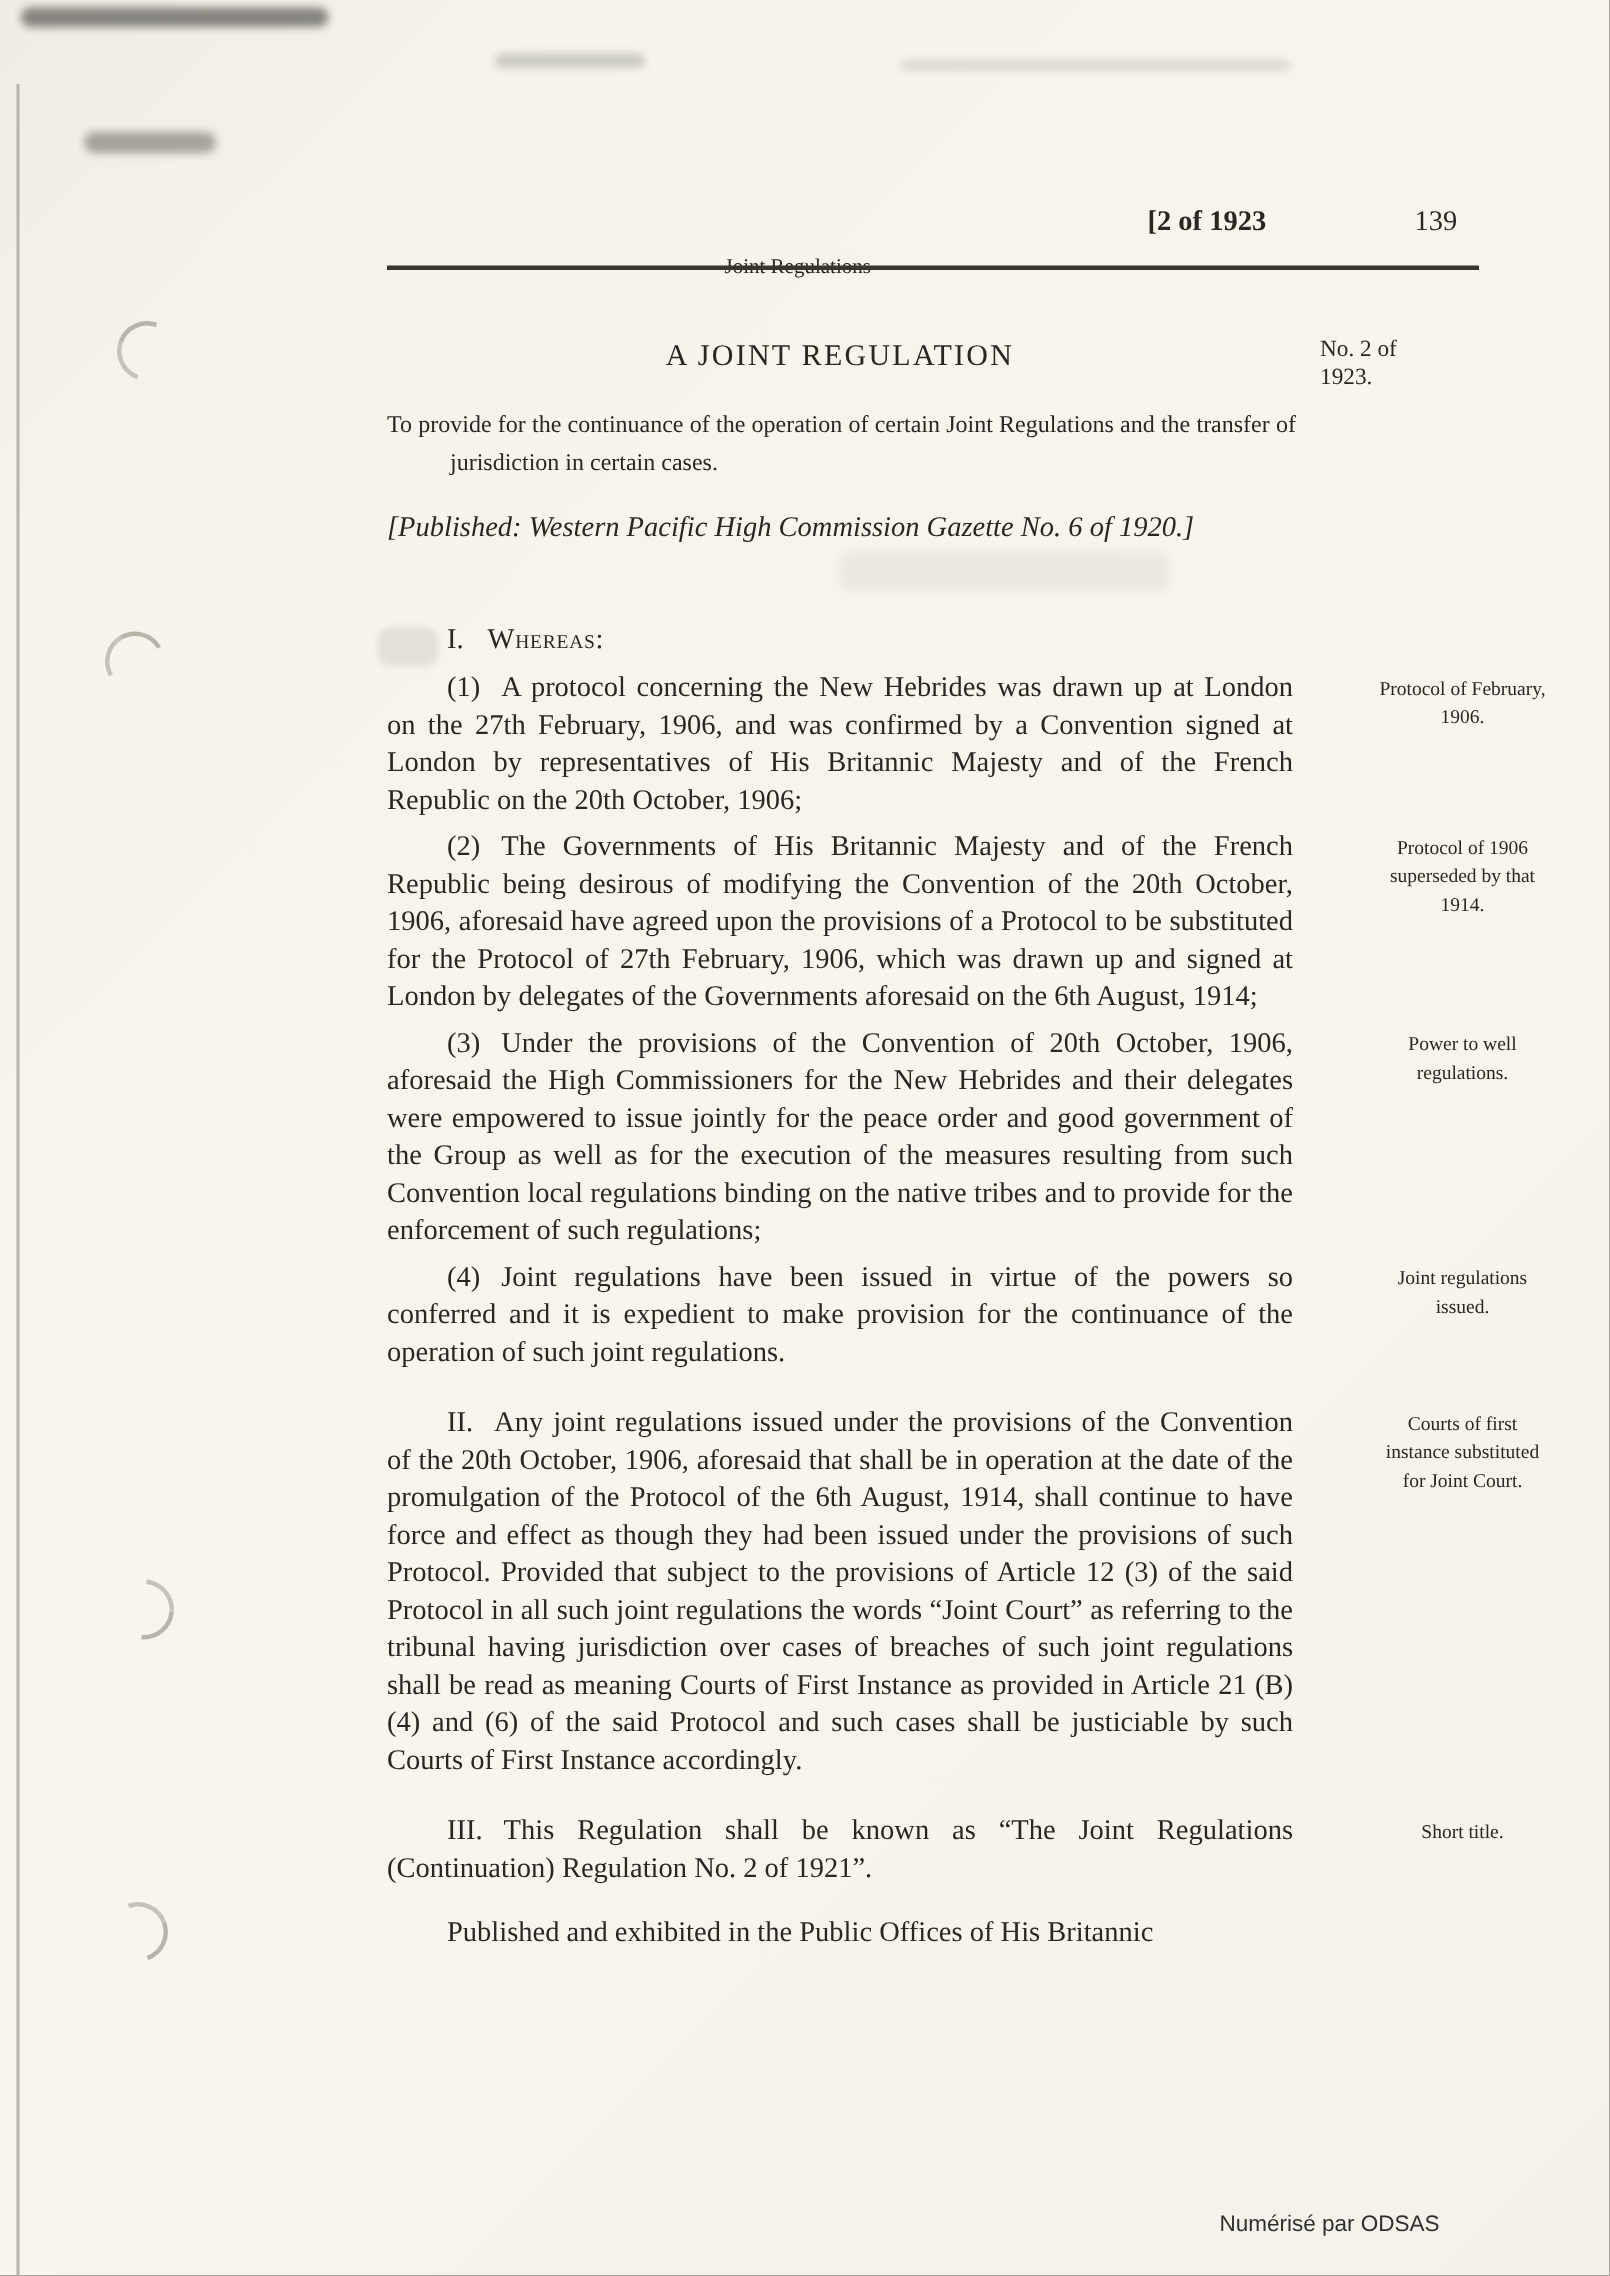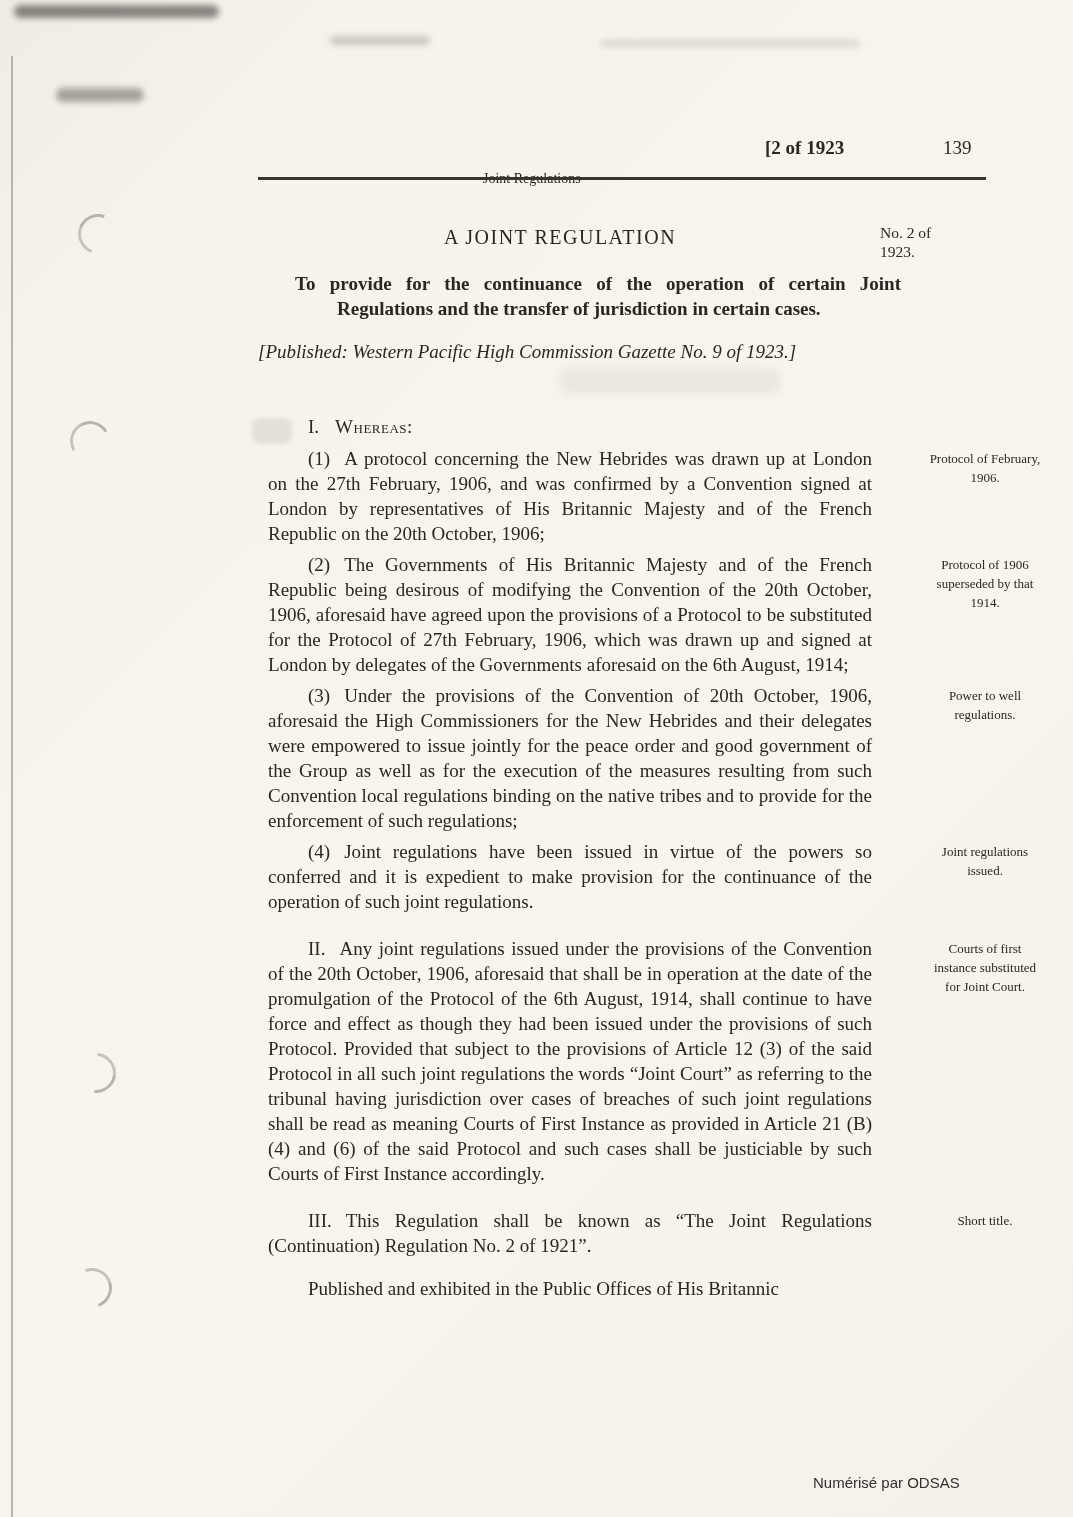--- a/index.html
+++ b/index.html
@@ -54,32 +54,32 @@
     margin: 0; text-align: center;
     font-size: 20px; font-weight: 400; letter-spacing: 1.5px;
   }
   .title-note {
     position: absolute; left: 880px; top: 223px; width: 84px;
     font-size: 15.5px; line-height: 19px;
   }
   .subtitle {
     position: absolute; left: 258px; top: 271px; width: 606px;
     box-sizing: border-box;
-    font-weight: bold; font-size: 19px; line-height: 25px;
+    font-weight: normal; font-size: 16px; line-height: 25px;
     text-align: justify;
-    padding-left: 42px; text-indent: -42px; margin-left: 37px;
+    padding-left: 42px; text-indent: -42px;
   }
   .published {
     position: absolute; left: 258px; top: 341px;
     font-size: 19px; font-style: italic;
   }
 
   
   .flow {
-    position: absolute; left: 268px; top: 414px; width: 604px;
+    position: absolute; left: 258px; top: 414px; width: 604px;
     font-size: 19px; line-height: 25px;
   }
   .whereas { padding-left: 40px; margin-bottom: 7px; }
   .whereas .numeral { margin-right: 16px; }
   .smallcaps { font-variant: small-caps; letter-spacing: 0.5px; }
   .block { position: relative; margin-bottom: 6px; }
   .block p { margin: 0; text-align: justify; text-indent: 40px; }
   .pnum { margin-right: 14px; }
   .sec { margin-top: 22px; }
   .note {
@@ -112,21 +112,21 @@
   <div class="smudge s6"></div>
 
   <div class="running-title">Joint Regulations</div>
   <div class="reg-ref">[2 of 1923</div>
   <div class="page-num">139</div>
   <div class="header-rule"></div>
 
   <h1 class="doc-title">A JOINT REGULATION</h1>
   <div class="title-note">No. 2 of 1923.</div>
   <div class="subtitle">To provide for the continuance of the operation of certain Joint Regulations and the transfer of jurisdiction in certain cases.</div>
-  <div class="published">[Published: Western Pacific High Commission Gazette No. 9 of 1923.]</div>
+  <div class="published">[Published: Western Pacific High Commission Gazette No. 6 of 1920.]</div>
 
   <div class="flow">
 
     <div class="whereas">
       <span class="numeral">I.</span><span class="smallcaps">Whereas:</span>
     </div>
 
     <div class="block">
       <p><span class="pnum">(1)</span><span>A protocol concerning the New Hebrides was drawn up at London on the 27th February, 1906, and was confirmed by a Convention signed at London by representatives of His Britannic Majesty and of the French Republic on the 20th October, 1906;</span></p>
       <div class="note">Protocol of February, 1906.</div>

